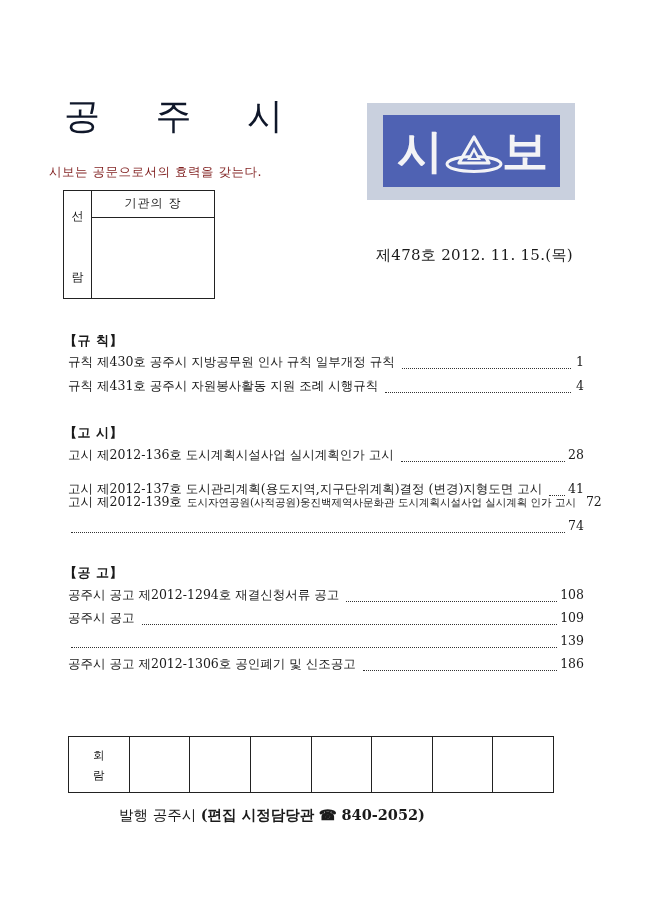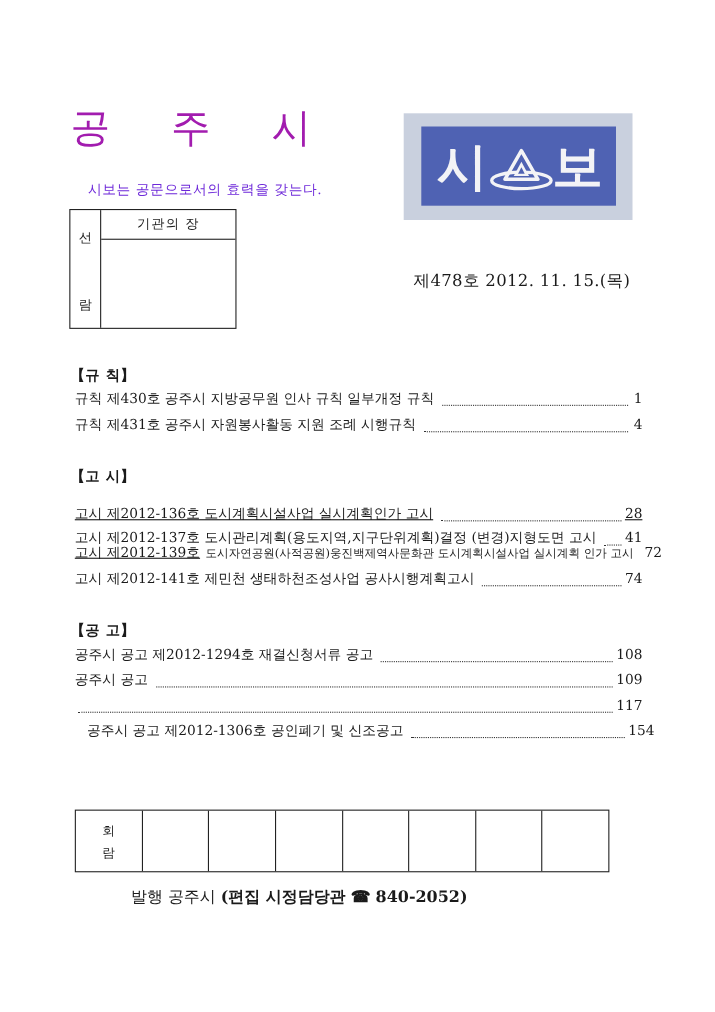--- a/index.html
+++ b/index.html
@@ -1,22 +1,22 @@
 <!DOCTYPE html>
 <html><head>
 <meta charset="utf-8">
 <style>
   html, body { margin: 0; padding: 0; }
   body {
     width: 650px; height: 920px; background: #ffffff; position: relative; overflow: hidden;
     font-family: "DejaVu Serif", "Liberation Serif", serif; color: #1a1a1a;
   }
   .abs { position: absolute; }
-  .title { left: 64px; top: 92px; font-size: 36px; letter-spacing: 22px; font-family: "DejaVu Sans", sans-serif; font-weight: normal; color: #a21caf; }
-  .subtitle { left: 80px; top: 164px; font-size: 12.5px; letter-spacing: 0.5px; color: #6d28d9; }
+  .title { left: 64px; top: 92px; font-size: 36px; letter-spacing: 22px; font-family: "DejaVu Sans", sans-serif; font-weight: normal; color: #0f172a; }
+  .subtitle { left: 49px; top: 164px; font-size: 12.5px; letter-spacing: 0.5px; color: #7f1d1d; }
 
   .seonram { left: 63px; top: 190px; width: 152px; height: 109px; border: 1.6px solid #222; box-sizing: border-box; }
   .seonram .lcol { position: absolute; left: 0; top: 0; width: 28px; height: 100%; border-right: 1.4px solid #222; box-sizing: border-box; }
   .seonram .lcol .t1 { position: absolute; left: 0; width: 100%; text-align: center; top: 17px; font-size: 12px; }
   .seonram .lcol .t2 { position: absolute; left: 0; width: 100%; text-align: center; top: 78px; font-size: 12px; }
   .seonram .hdr { position: absolute; left: 28px; top: 0; right: 0; height: 26px; border-bottom: 1.4px solid #222; text-align: center; font-size: 12px; line-height: 24px; letter-spacing: 1px; }
 
   .logo-outer { left: 367px; top: 103px; width: 208px; height: 97px; background: #c9d0de; }
   .logo-inner { position: absolute; left: 16px; top: 12px; width: 177px; height: 72px; background: #4f62b3; }
   .logo-si { position: absolute; left: 14px; top: 8px; font-size: 46px; font-weight: bold; color: #f3f3f6; font-family: "DejaVu Sans", sans-serif; line-height: 56px; }
@@ -74,61 +74,60 @@
   <span class="toc-dots"></span>
   <span class="toc-page">1</span>
 </div>
 <div class="abs toc-row" style="top:378px;">
   <span class="toc-title">규칙 제431호 공주시 자원봉사활동 지원 조례 시행규칙</span>
   <span class="toc-dots"></span>
   <span class="toc-page">4</span>
 </div>
 
 <div class="abs section-head" style="top:424px;">【고    시】</div>
-<div class="abs toc-row" style="top:459px;text-decoration:underline;">
+<div class="abs toc-row" style="top:447px;">
   <span class="toc-title">고시 제2012-136호 도시계획시설사업 실시계획인가 고시</span>
   <span class="toc-dots"></span>
   <span class="toc-page">28</span>
 </div>
 <div class="abs toc-row" style="top:471px;margin-top:10px;">
   <span class="toc-title">고시 제2012-137호 도시관리계획(용도지역,지구단위계획)결정 (변경)지형도면 고시</span>
   <span class="toc-dots"></span>
   <span class="toc-page">41</span>
 </div>
 <div class="abs toc-row small" style="top:494px;">
-  <span style="flex:0 0 auto; padding-right:5px;text-decoration:underline;">고시 제2012-139호</span>
+  <span style="flex:0 0 auto; padding-right:5px;">고시 제2012-139호</span>
   <span class="toc-title">도시자연공원(사적공원)웅진백제역사문화관 도시계획시설사업 실시계획 인가 고시</span>
   <span class="toc-dots"></span>
   <span class="toc-page">72</span>
 </div>
 <div class="abs toc-row" style="top:518px;">
-  <span class="toc-title">고시 제2012-141호 제민천 생태하천조성사업 공사시행계획고시</span>
   <span class="toc-dots"></span>
   <span class="toc-page">74</span>
 </div>
 
 <div class="abs section-head" style="top:564px;">【공    고】</div>
 <div class="abs toc-row" style="top:587px;">
   <span class="toc-title">공주시 공고 제2012-1294호 재결신청서류 공고</span>
   <span class="toc-dots"></span>
   <span class="toc-page">108</span>
 </div>
 <div class="abs toc-row small" style="top:610px;">
   <span style="flex:0 0 auto; padding-right:5px;text-align:right;">공주시 공고</span>
   <span class="toc-dots"></span>
   <span class="toc-page">109</span>
 </div>
 <div class="abs toc-row" style="top:633px;">
   <span class="toc-dots"></span>
-  <span class="toc-page">117</span>
+  <span class="toc-page">139</span>
 </div>
-<div class="abs toc-row" style="top:656px;margin-left:11px;">
+<div class="abs toc-row" style="top:656px;">
   <span class="toc-title">공주시 공고 제2012-1306호 공인폐기 및 신조공고</span>
   <span class="toc-dots"></span>
-  <span class="toc-page">154</span>
+  <span class="toc-page">186</span>
 </div>
 
 <div class="abs circ">
   <div class="cell">
     <span>회</span>
     <span>람</span>
   </div>
   <div class="cell"></div>
   <div class="cell"></div>
   <div class="cell"></div>

